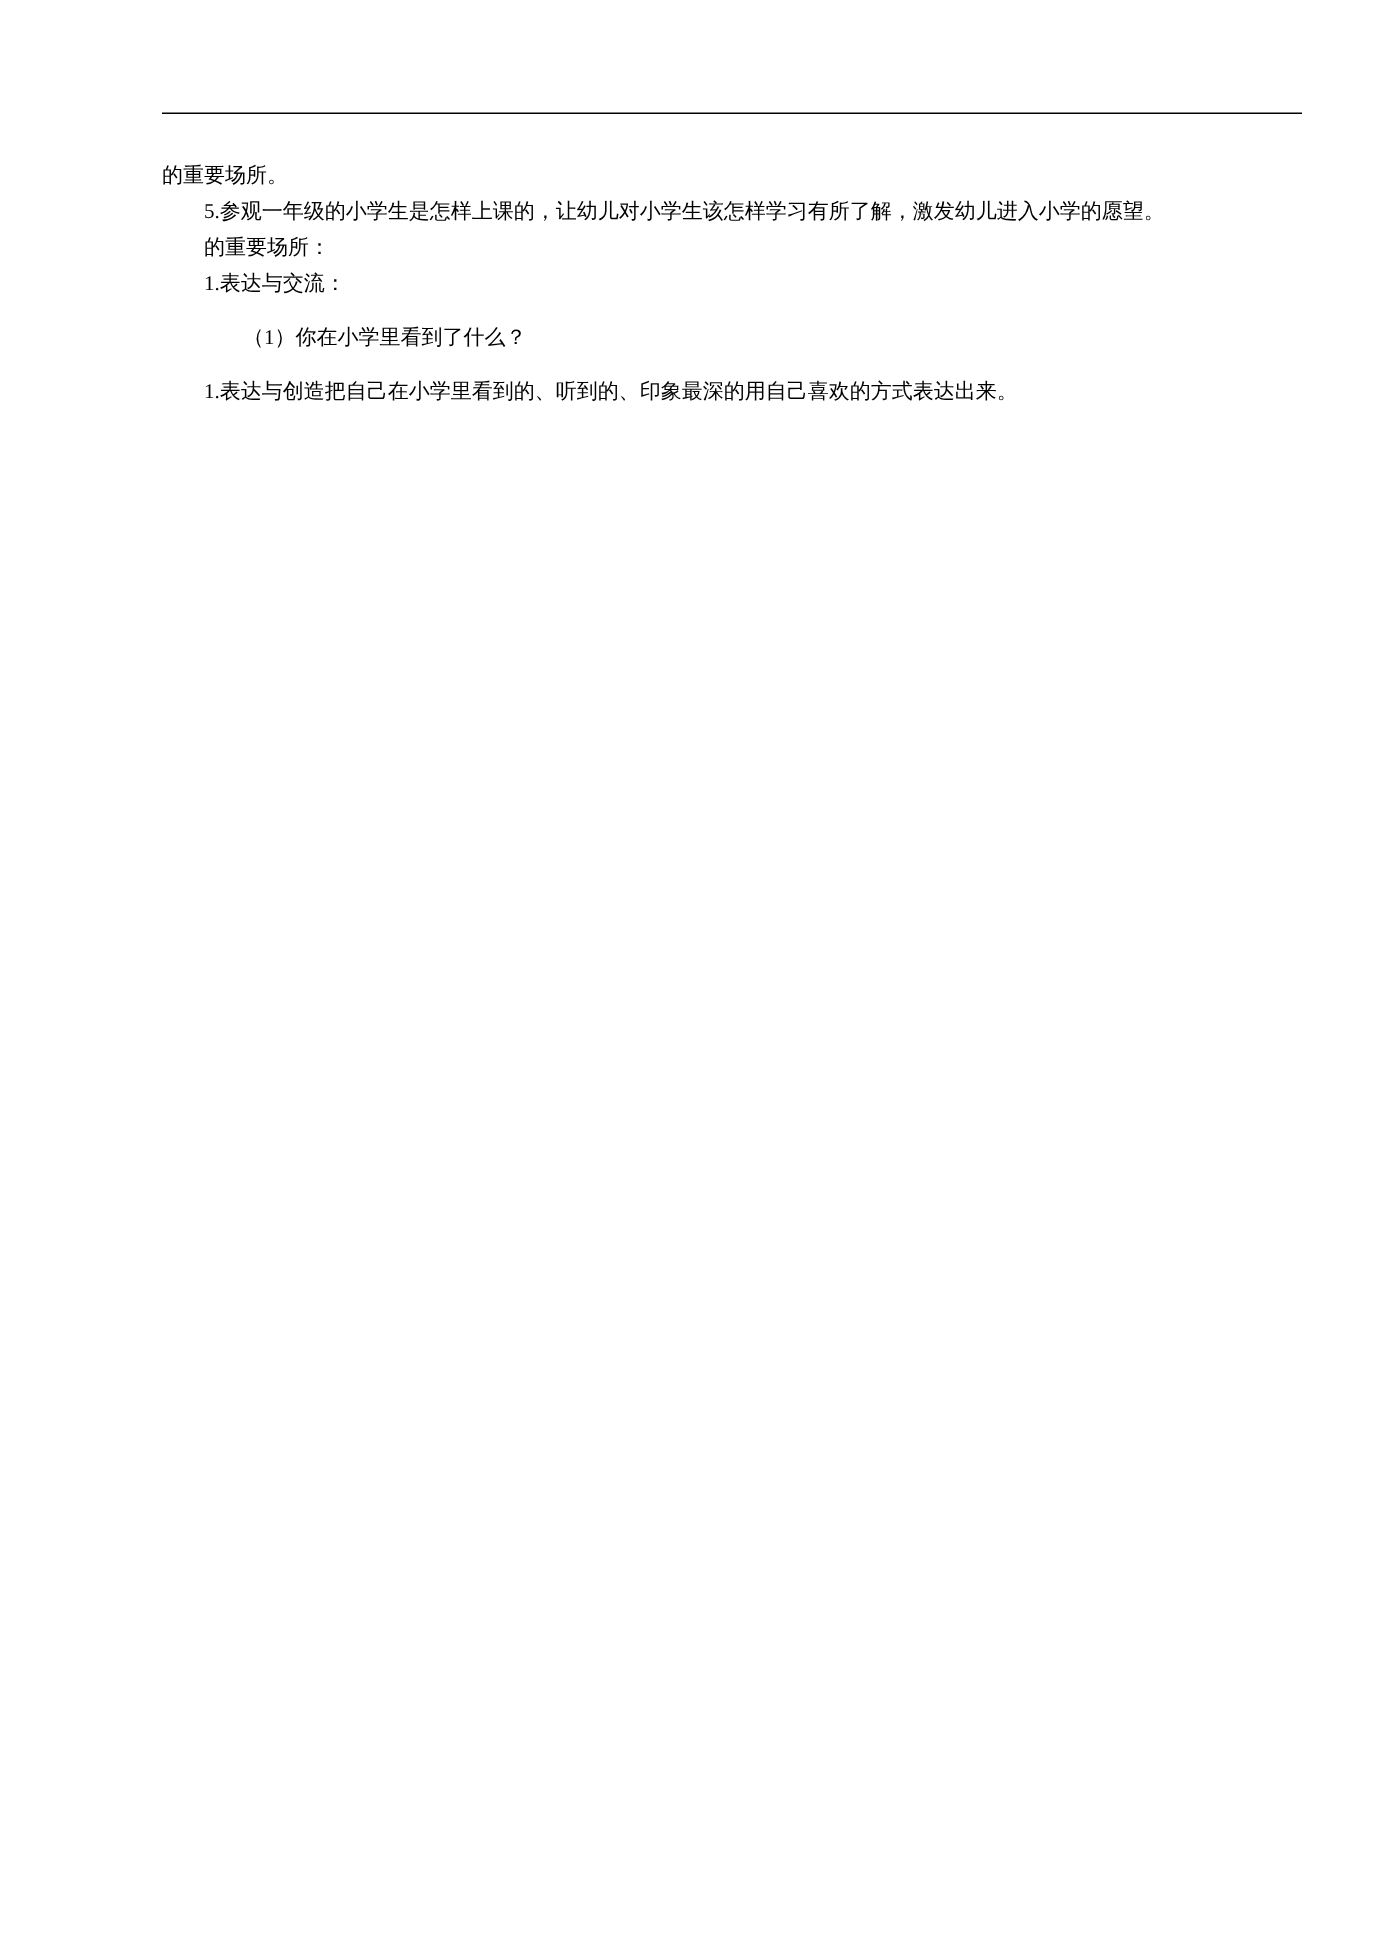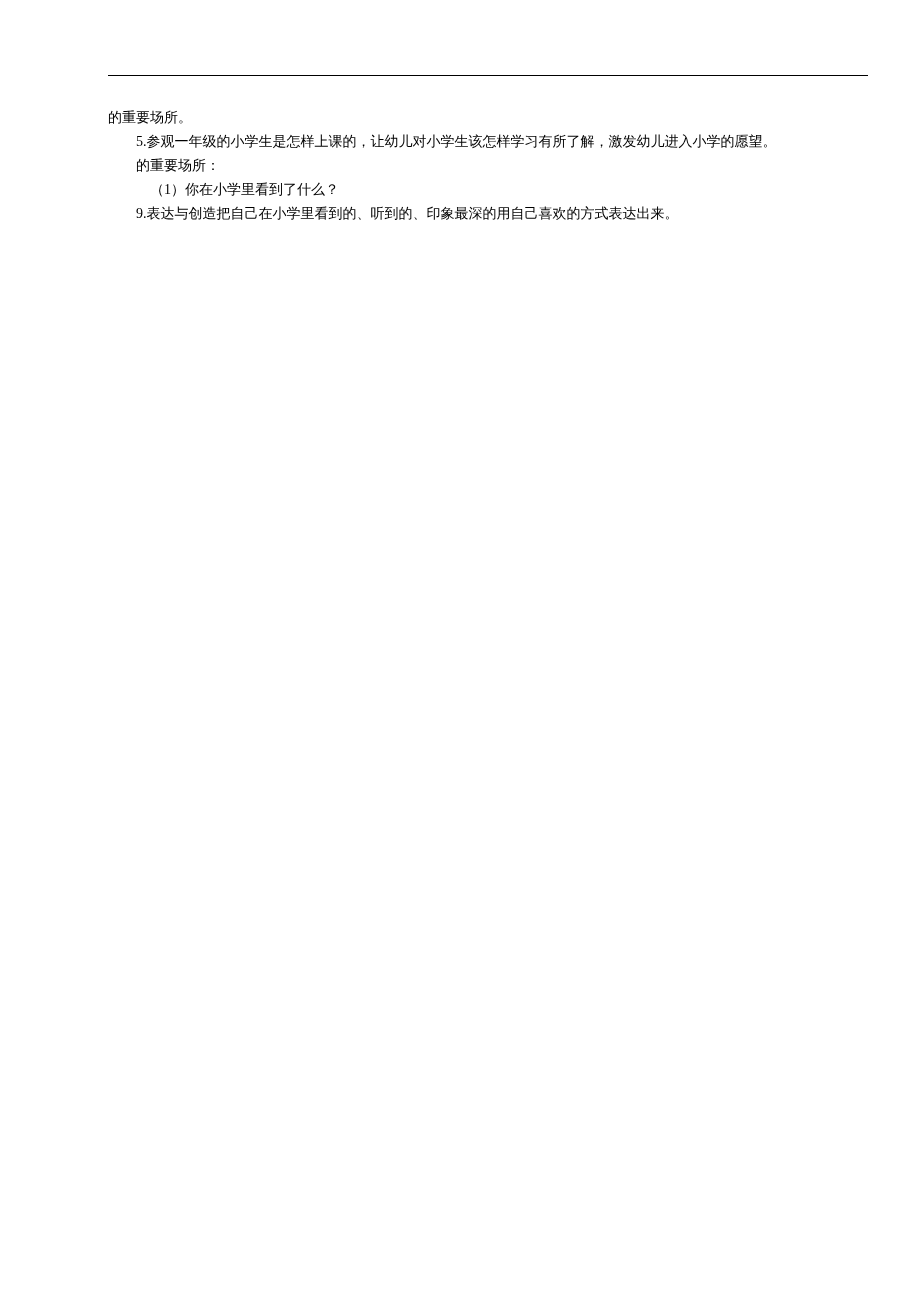--- a/index.html
+++ b/index.html
@@ -30,29 +30,30 @@
     }
     .line-no-indent {
       margin: 0;
       padding: 0;
     }
     .line-indent-1 {
       margin: 0;
       padding-left: 28px;
     }
     .line-indent-2 {
-      margin: 0;
+      margin: 12px;
       padding-left: 42px;
     }
   </style>
 </head>
 <body>
 
 <div class="page-container">
   <div class="header-line"></div>
   <div class="content">
     <p class="line-no-indent">的重要场所。</p>
     <p class="line-indent-1">5.参观一年级的小学生是怎样上课的，让幼儿对小学生该怎样学习有所了解，激发幼儿进入小学的愿望。</p>
     <p class="line-indent-1">的重要场所：</p>
+    <p class="line-indent-1">1.表达与交流：</p>
     <p class="line-indent-2">（1）你在小学里看到了什么？</p>
-    <p class="line-indent-1">9.表达与创造把自己在小学里看到的、听到的、印象最深的用自己喜欢的方式表达出来。</p>
+    <p class="line-indent-1">1.表达与创造把自己在小学里看到的、听到的、印象最深的用自己喜欢的方式表达出来。</p>
   </div>
 </div>
 
 </body></html>

